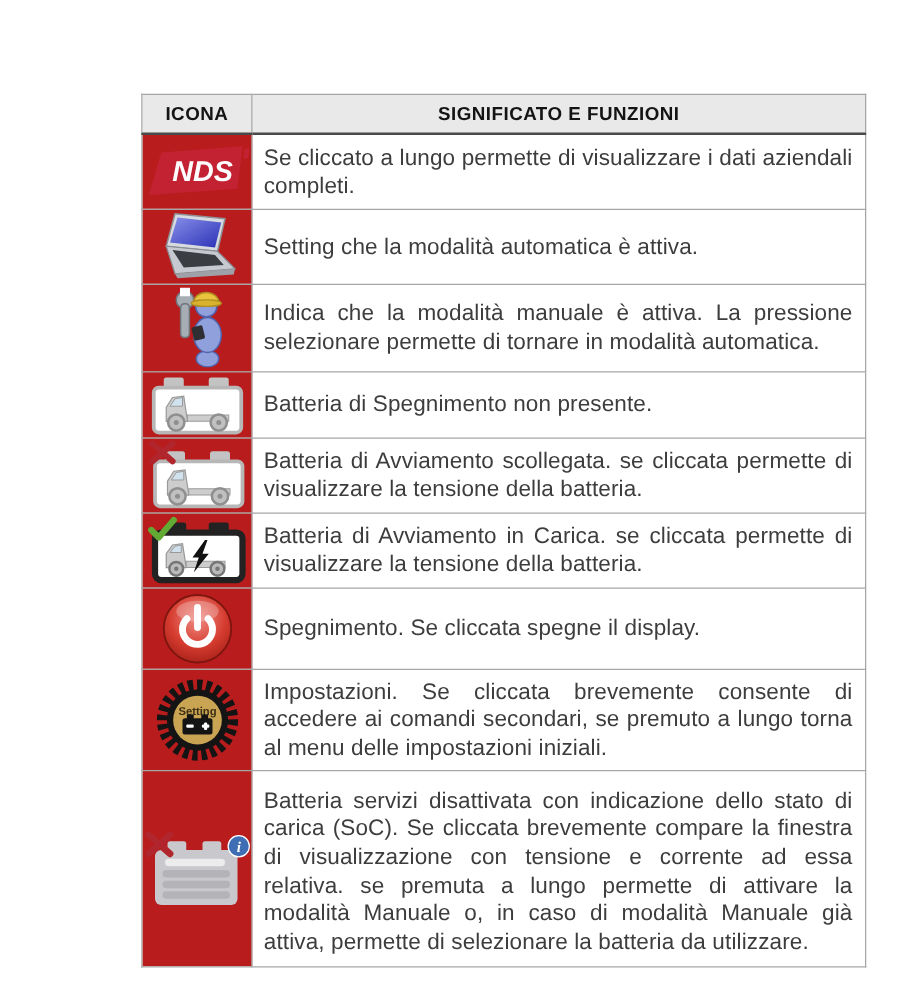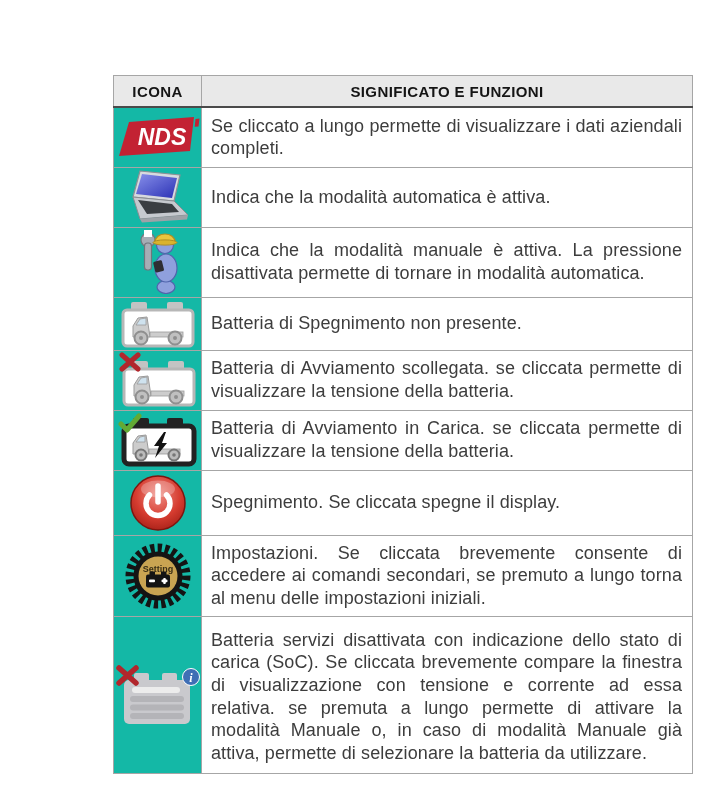--- a/index.html
+++ b/index.html
@@ -12,21 +12,21 @@
     position:absolute;left:113px;top:75px;width:580px;
     border-collapse:collapse;table-layout:fixed;
   }
   .doc-table th,.doc-table td{border:1px solid #a6a6a6;}
   .doc-table th{
     background:#e9e9e9;height:28px;font-size:15px;font-weight:bold;
     color:#141414;letter-spacing:.4px;text-align:center;
     border-bottom:2px solid #4a4a4a;
   }
   col.c-icon{width:88px;}
-  td.icon-cell{text-align:center;vertical-align:middle;background:#14b8a6;}
+  td.icon-cell{text-align:center;vertical-align:middle;background:#b91c1c;}
   td.desc-cell{
     font-size:18px;line-height:1.26;color:#3d3d3d;
     text-align:justify;vertical-align:middle;
     padding:6px 10px 6px 9px;background:#fff;
     letter-spacing:.1px;
   }
   tbody tr:nth-child(1){height:60px}
   tbody tr:nth-child(2){height:60px}
   tbody tr:nth-child(3){height:70px}
   tbody tr:nth-child(4){height:53px}
@@ -74,38 +74,38 @@
                 <stop offset="1" stop-color="#2b31b5"></stop>
             </linearGradient>
           </defs>
           <polygon points="16,1 56,5 50,31 9,27" fill="#d7dade" stroke="#8d9096" stroke-width="1.2"></polygon>
           <polygon points="18,4 53,8 48,28 12,24" fill="url(#lapgrad)"></polygon>
           <polygon points="9,27 50,31 64,45 16,49" fill="#c6c9cf" stroke="#898c92" stroke-width="1"></polygon>
           <polygon points="14,30 48,34 55,42 23,44" fill="#3a3d42"></polygon>
           <polygon points="16,49 64,45 63,49.5 18,52.5" fill="#9ea1a7"></polygon>
         </svg>
       </td>
-      <td class="desc-cell">Indica che la modalità automatica è attiva.</td>
+      <td class="desc-cell">Setting che la modalità automatica è attiva.</td>
     </tr>
 
     <tr>
       <td class="icon-cell">
         <svg width="50" height="64" viewBox="0 0 50 64">
           <circle cx="15" cy="10" r="7" fill="#a7adb5" stroke="#70757c" stroke-width="1.2"></circle>
           <rect x="11" y="0" width="8" height="7" fill="#ffffff"></rect>
           <rect x="11.5" y="13" width="7" height="27" rx="3" fill="#a7adb5" stroke="#70757c" stroke-width="1.2"></rect>
           <ellipse cx="33" cy="57" rx="9" ry="6.5" fill="#8fa0dd" stroke="#5063ac" stroke-width="1.2"></ellipse>
           <ellipse cx="33" cy="38" rx="11" ry="14" fill="#8fa0dd" stroke="#5063ac" stroke-width="1.2"></ellipse>
           <rect x="21" y="31" width="9" height="11" rx="1.5" fill="#2e2e33" transform="rotate(-14 25 36)"></rect>
           <circle cx="32" cy="15" r="8.5" fill="#8fa0dd" stroke="#5063ac" stroke-width="1.2"></circle>
           <path d="M22,12 a10,8 0 0 1 20,0 z" fill="#e9c53e" stroke="#b08e22" stroke-width="1.2"></path>
           <ellipse cx="32" cy="12.5" rx="12" ry="2.6" fill="#d9b32e" stroke="#b08e22" stroke-width="1"></ellipse>
         </svg>
       </td>
-      <td class="desc-cell">Indica che la modalità manuale è attiva. La pressione disattivata permette di tornare in modalità automatica.</td>
+      <td class="desc-cell">Indica che la modalità manuale è attiva. La pressione selezionare permette di tornare in modalità automatica.</td>
     </tr>
 
     <tr>
       <td class="icon-cell">
         <svg width="76" height="50" viewBox="0 0 76 50">
           <rect x="11" y="3" width="16" height="10" rx="2" fill="#c3c3c3"></rect>
           <rect x="47" y="3" width="16" height="10" rx="2" fill="#c3c3c3"></rect>
           <rect x="3" y="11" width="70" height="36" rx="4" fill="#ffffff" stroke="#b7b7b7" stroke-width="3"></rect>
           <polygon points="13,38 13,27 18,19 27,18 30,38" fill="#cdcdcd" stroke="#9b9b9b" stroke-width="1"></polygon>
           <polygon points="16,26 20,20 26,19 26,26" fill="#cfe2ee" stroke="#9b9b9b" stroke-width="0.8"></polygon>

